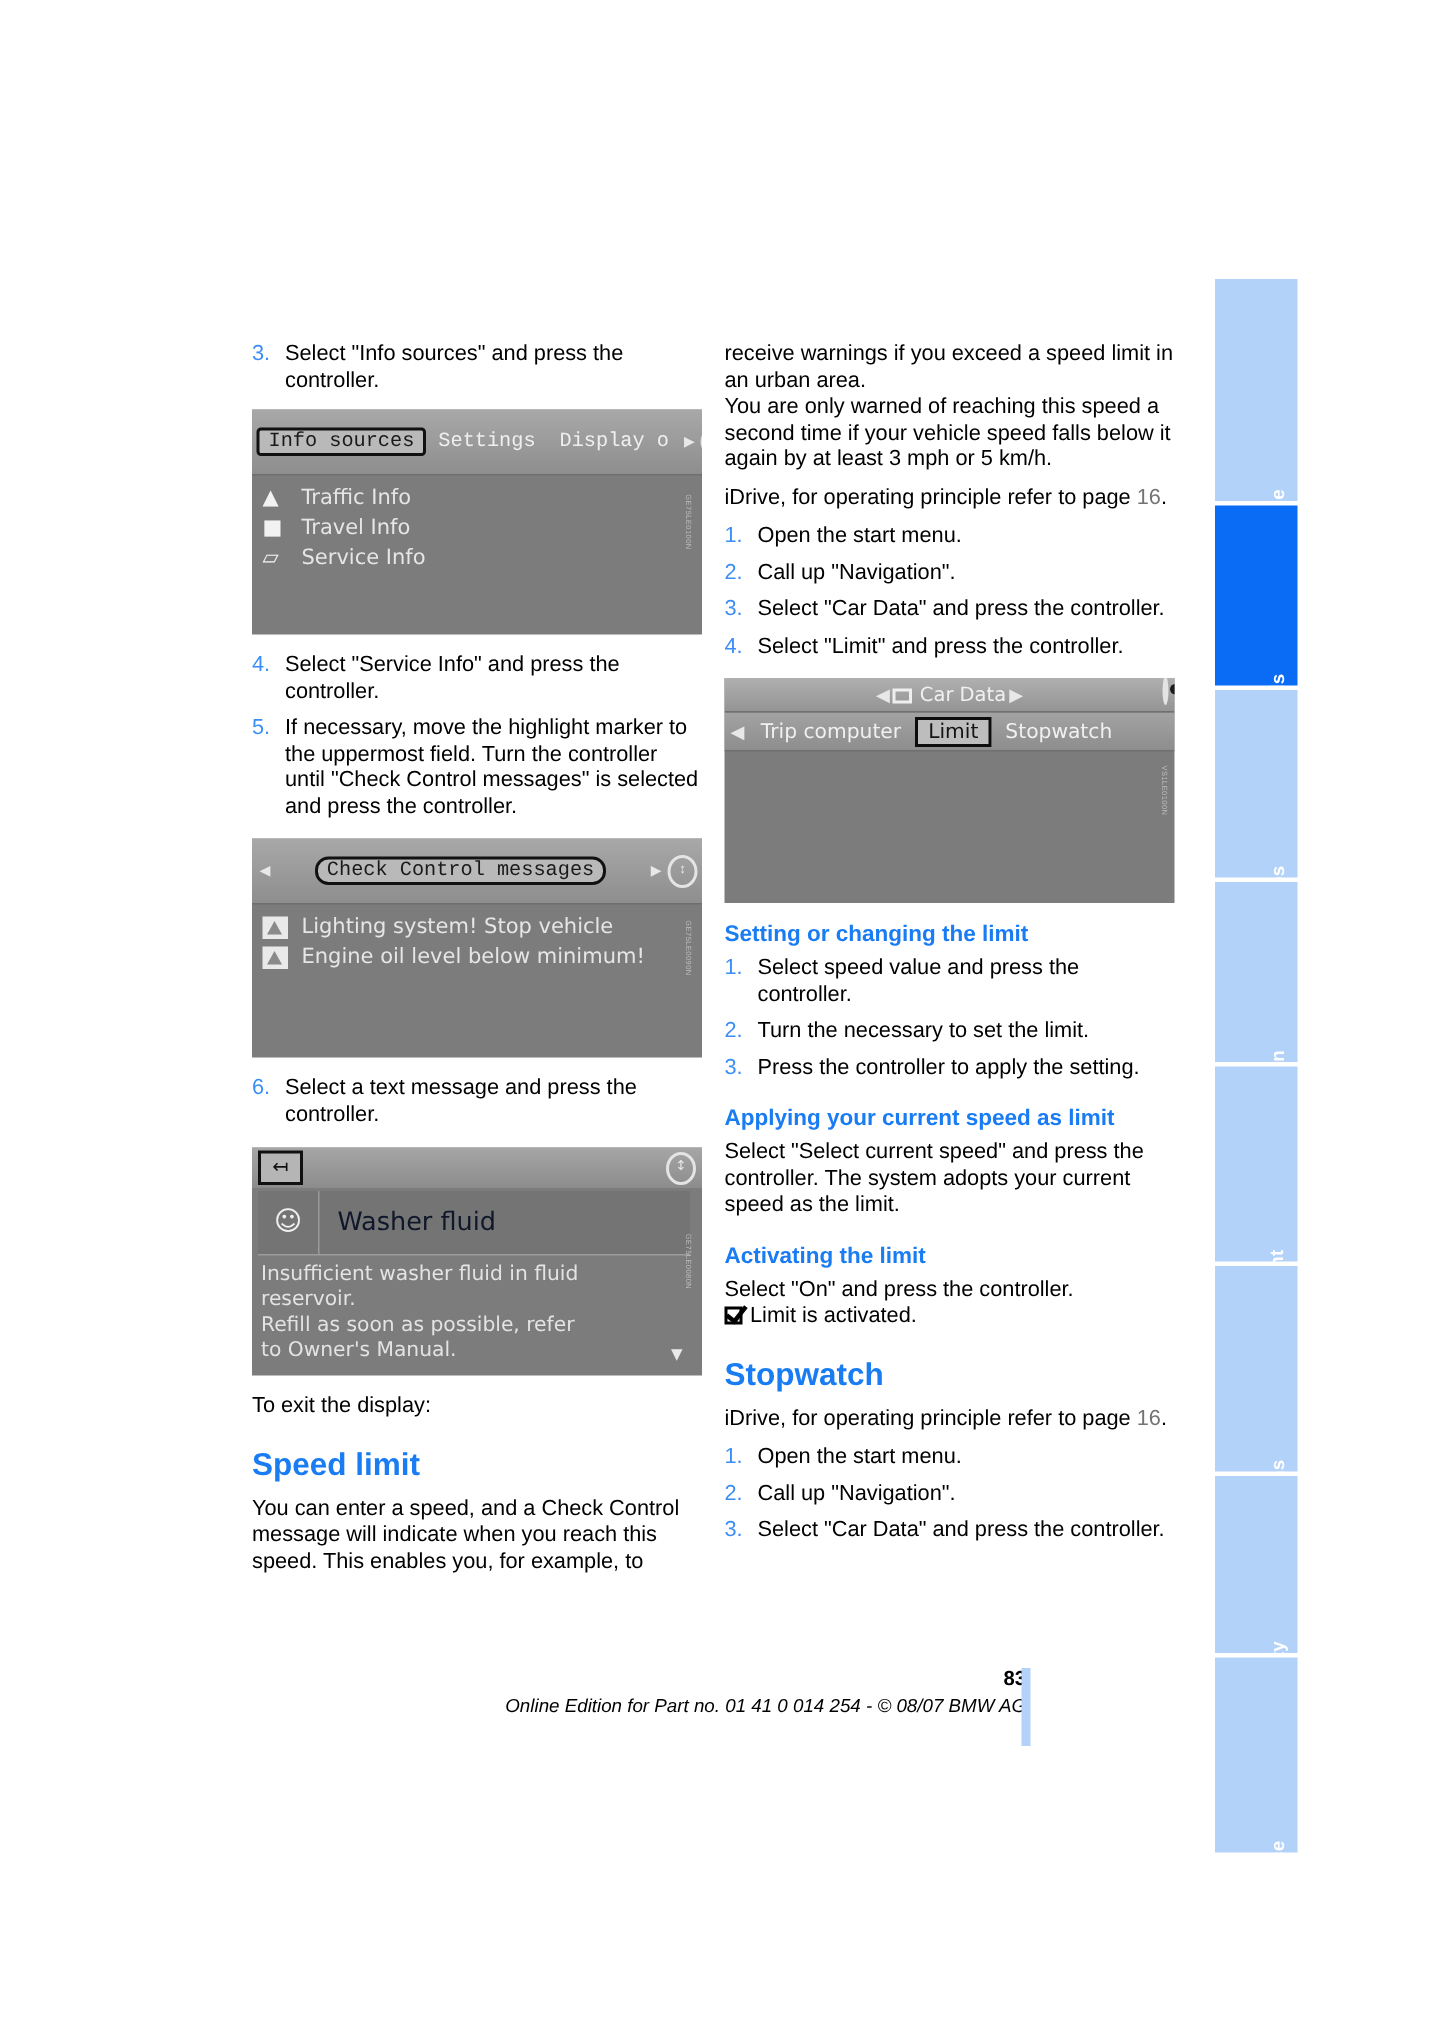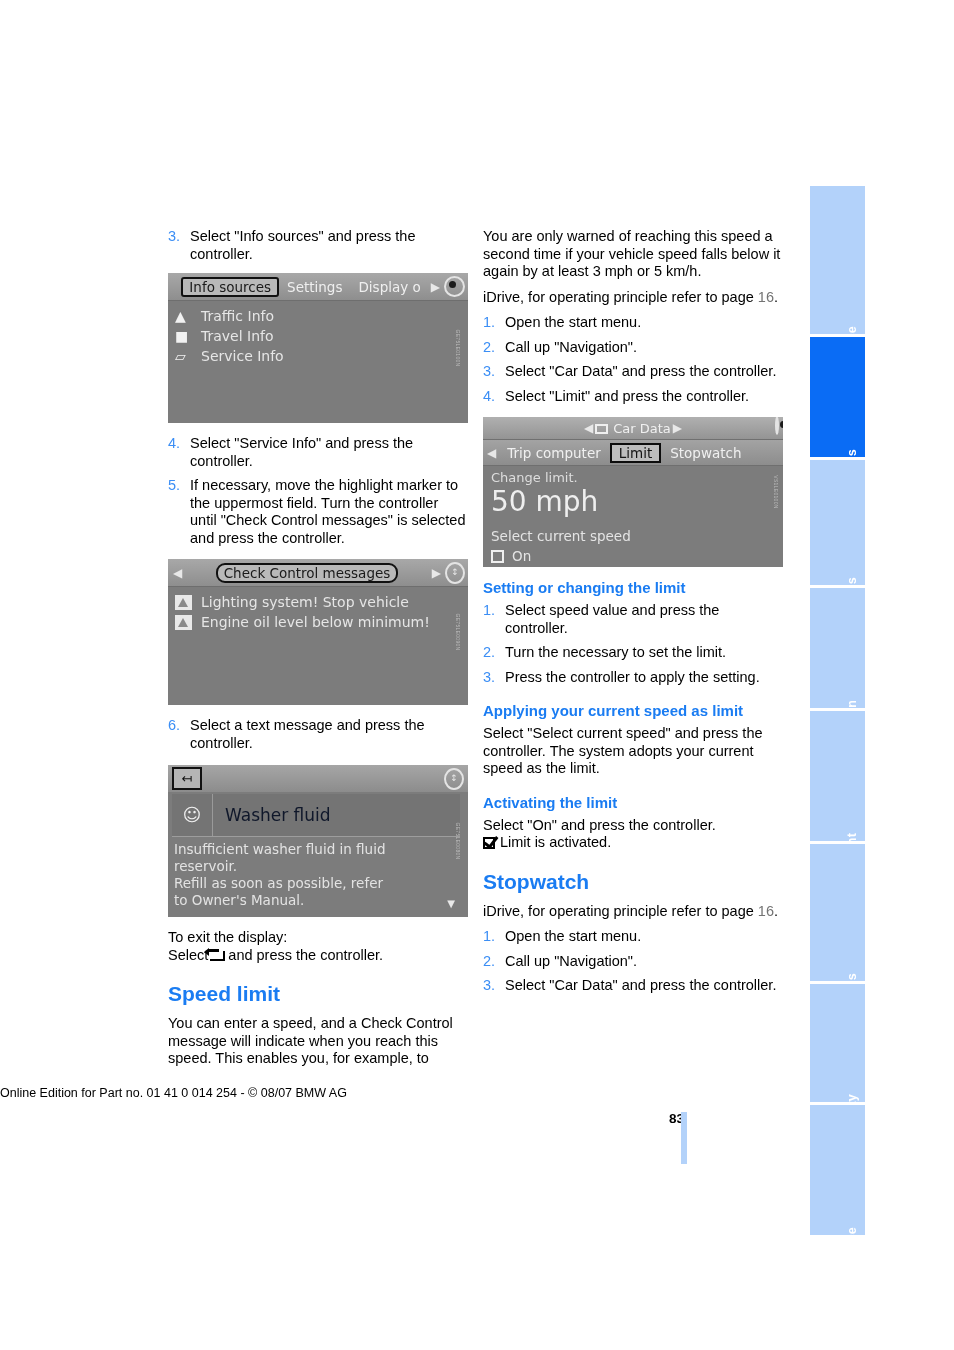--- a/index.html
+++ b/index.html
@@ -88,27 +88,28 @@
     font-size: 5px;
     letter-spacing: .3px;
     color: #bdbdbd;
     white-space: nowrap;
     font-family: "Liberation Sans", sans-serif;
   }
 
   
   .shot-bar {
     position: relative;
-    height: 28px;
+    height: 44px;
     background: linear-gradient(#a8a8a8, #8e8e8e);
     border-bottom: 1px solid #6e6e6e;
     display: flex;
     align-items: center;
     padding: 0 3px;
     box-sizing: border-box;
+    font-family: Liberation Mono, monospace;
   }
   .shot-bar .tab {
     font-size: 13.5px;
     color: #efefef;
     padding: 1px 8px;
     white-space: nowrap;
   }
   .shot-bar .tab.sel {
     color: #1a1a1a;
     background: #b9b9b9;
@@ -370,23 +371,25 @@
   .pagenum {
     position: absolute;
     left: 0; top: 1111px;
     width: 684px;
     text-align: right;
     font-size: 13.5px;
     font-weight: bold;
   }
   .footline {
     position: absolute;
-    left: 0; top: 1086px;
+    left: 0; top: 1130px;
     width: 684px;
+    text-align: right;
     font-size: 12.5px;
+    font-style: italic;
   }
   .footmark {
     position: absolute;
     left: 681px; top: 1112px;
     width: 6px; height: 52px;
     background: #b3d2fa;
   }
 </style>
 </head>
 <body>
@@ -477,30 +480,28 @@
         <div>Insufficient washer fluid in fluid</div>
         <div>reservoir.</div>
         <div>Refill as soon as possible, refer</div>
         <div>to Owner's Manual.</div>
         <span class="wf-caret">▼</span>
       </div>
       <span class="sidecode">GE75LE0080N</span>
     </div>
 
     <p class="para tight">To exit the display:</p>
-    <p class="para">
-      <span>Select</span><span class="inline-back"></span><span>and press the controller.</span>
-    </p>
 
     <h1 class="sec">Speed limit</h1>
     <p class="para">You can enter a speed, and a Check Control message will indicate when you reach this speed. This enables you, for example, to</p>
   </div>
 
   <div class="col col-right">
 
+    <p class="para tight">receive warnings if you exceed a speed limit in an urban area.</p>
     <p class="para">You are only warned of reaching this speed a second time if your vehicle speed falls below it again by at least 3 mph or 5 km/h.</p>
 
     <p class="para">
       <span>iDrive, for operating principle refer to page</span>
       <span class="blue">16</span><span>.</span>
     </p>
 
     <div class="step">
       <span class="num">1.</span>
       <span class="txt">Open the start menu.</span>
@@ -525,29 +526,20 @@
         <span>Car Data</span>
         <span class="arrow-g">▶</span>
         <span class="knobwrap"><span class="knob"></span></span>
       </div>
       <div class="cd-tabs">
         <span class="arrow-g">◀</span>
         <span class="t">Trip computer</span>
         <span class="t sel">Limit</span>
         <span class="t">Stopwatch</span>
       </div>
-      <div class="cd-main">
-        <div class="cd-small">Change limit.</div>
-        <div class="cd-big">50 mph</div>
-        <div class="cd-opt">Select current speed</div>
-        <div class="cd-check">
-          <span class="cd-box"></span>
-          <span>On</span>
-        </div>
-      </div>
       <span class="sidecode">VS1LE0100N</span>
     </div>
 
     <h2 class="sub" style="margin-top:10px">Setting or changing the limit</h2>
     <div class="step">
       <span class="num">1.</span>
       <span class="txt">Select speed value and press the controller.</span>
     </div>
     <div class="step">
       <span class="num">2.</span>

